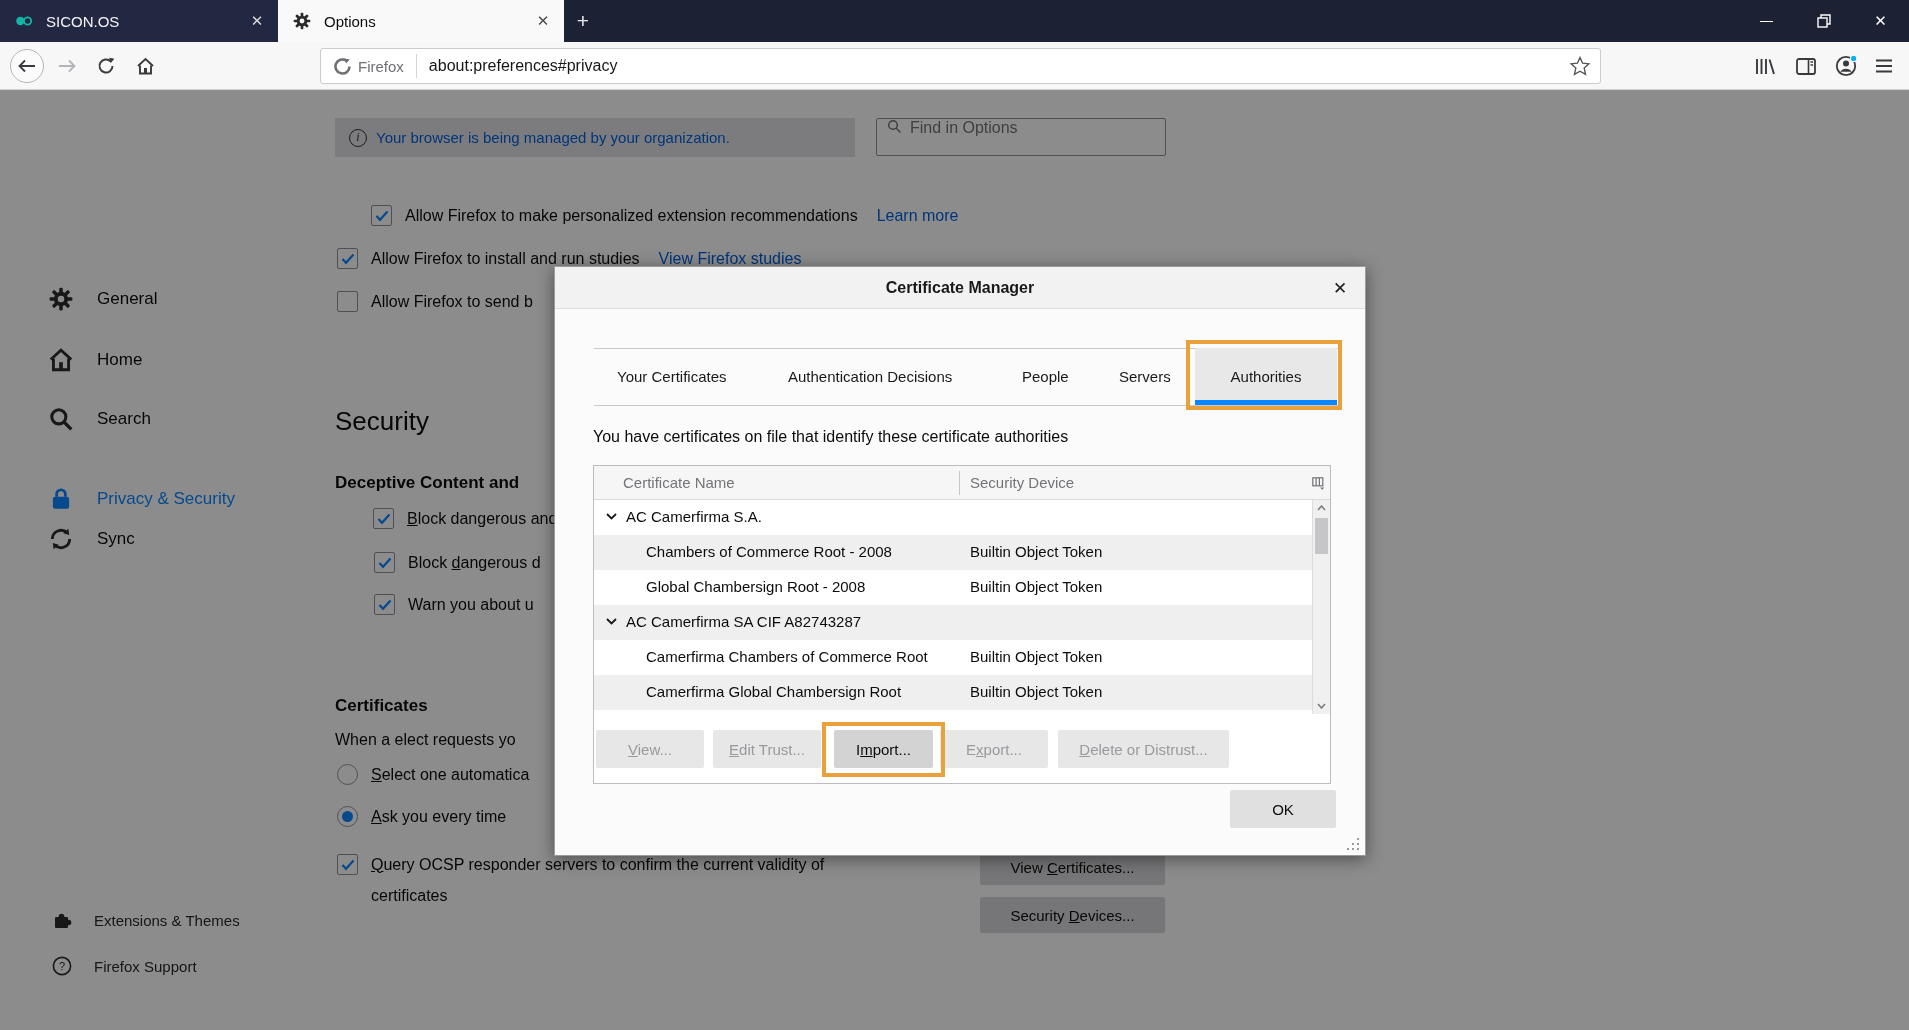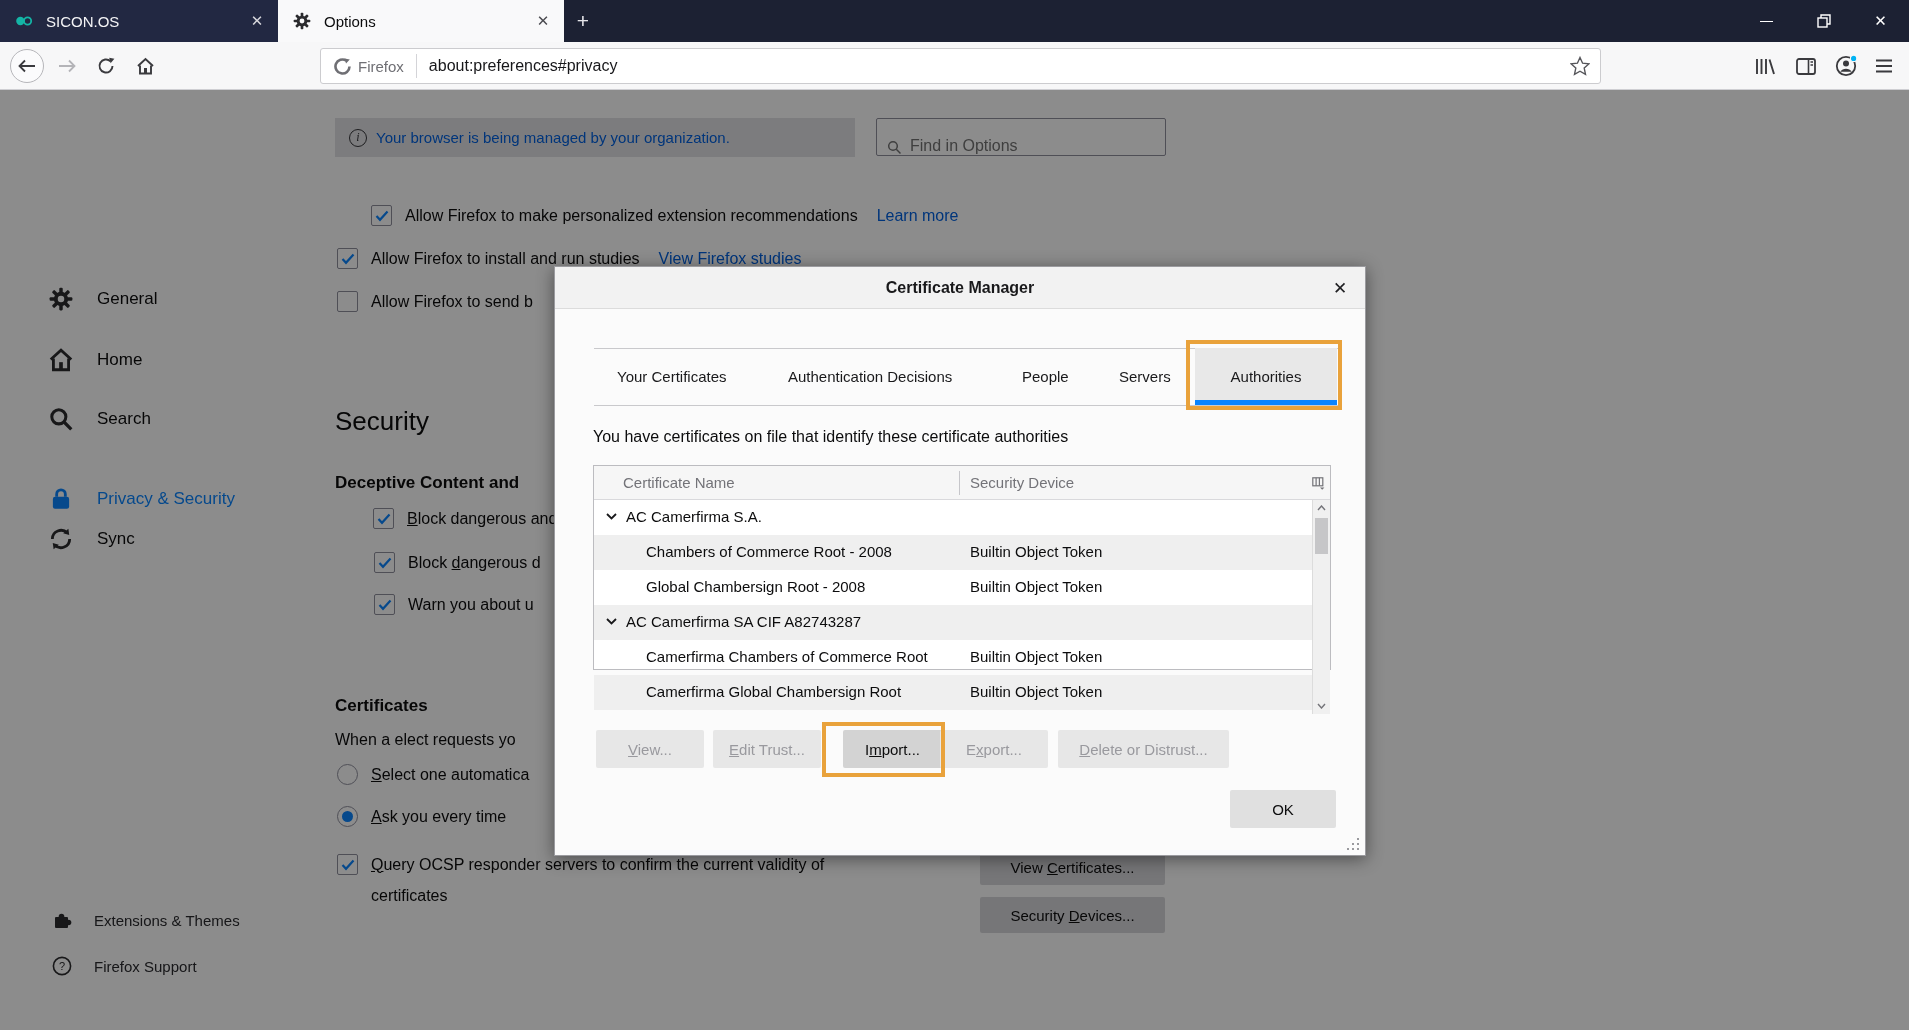--- a/index.html
+++ b/index.html
@@ -43,21 +43,21 @@
   .side-item.active { color:#0a84ff; }
   .side-foot { position:absolute; left:52px; display:flex; align-items:center; gap:22px; font-size:15px; color:#2a2a2e; }
 
   
   .notice { position:absolute; left:335px; top:28px; width:520px; height:39px; background:#e2e2e5; display:flex;
             align-items:center; gap:9px; padding-left:14px; }
   .notice .info-badge { width:18px; height:18px; border:1.4px solid #35353a; border-radius:50%; color:#35353a;
             font-size:12px; display:flex; align-items:center; justify-content:center; font-style:italic; font-family:"Liberation Serif",serif; }
   .notice a { color:#0060df; font-size:15px; text-decoration:none; }
   .findbox { position:absolute; left:876px; top:28px; width:290px; height:38px; border:1px solid #8f8f9d; background:transparent;
-             border-radius:2px; display:flex; align-items:flex-end; padding-left:10px; gap:8px; }
+             border-radius:2px; display:flex; align-items:flex-start; padding-left:10px; gap:8px; }
   .findbox input { border:none; outline:none; background:transparent; font-size:16px; color:#3d3d41; width:230px;
                    font-family:"Liberation Sans",sans-serif; }
   .findbox input::placeholder { color:#737373; opacity:1; }
 
   .cbx { width:21px; height:21px; background:#fff; border:1px solid #8f8f9d; border-radius:2px; flex:0 0 auto;
          display:flex; align-items:center; justify-content:center; }
   .cbx svg { display:block; }
   .radio { width:21px; height:21px; border:1px solid #8f8f9d; border-radius:50%; background:#fff; flex:0 0 auto;
            display:flex; align-items:center; justify-content:center; }
   .radio .dot { width:11px; height:11px; border-radius:50%; background:#0a84ff; }
@@ -81,21 +81,21 @@
   .dlg-close { position:absolute; right:12px; top:8px; width:26px; height:26px; display:flex; align-items:center;
                justify-content:center; font-size:17px; color:#202023; }
   .dlg-tabline-top, .dlg-tabline-bottom { position:absolute; left:39px; width:744px; border-top:1px solid #c9c9cc; }
   .dlg-tabline-top { top:81px; } .dlg-tabline-bottom { top:138px; }
   .dlg-tab { position:absolute; top:81px; height:57px; display:flex; align-items:center; font-size:15px; color:#19191b; }
   .dlg-tab.active { background:#e8e8e8; justify-content:center; }
   .dlg-tab.active::after { content:""; position:absolute; left:0; right:0; bottom:0; height:5px; background:#0a84ff; }
   .hl-box { position:absolute; border:4px solid #e9a23b; z-index:12; }
   .dlg-desc { position:absolute; left:38px; top:161px; font-size:16px; color:#0c0c0d; white-space:nowrap; }
 
-  .cert-table { position:absolute; left:38px; top:198px; width:738px; height:205px; border:1px solid #bcbcc0; background:#fff; }
+  .cert-table { position:absolute; left:38px; top:198px; width:738px; height:319px; border:1px solid #bcbcc0; background:#fff; }
   .ct-header { position:absolute; left:0; top:0; width:100%; height:34px; background:#f6f6f6; border-bottom:1px solid #d9d9dc;
                font-size:15px; color:#737378; }
   .ct-header .col1 { position:absolute; left:29px; top:8px; }
   .ct-header .col2 { position:absolute; left:376px; top:8px; }
   .ct-header .divider { position:absolute; left:365px; top:5px; height:24px; border-left:1px solid #c6c6ca; }
   .ct-picker { position:absolute; right:2px; top:6px; width:20px; height:22px; display:flex; align-items:center; justify-content:center; }
   .ct-rows { position:absolute; left:0; top:34px; width:719px; }
   .ct-row { position:relative; height:35px; font-size:15px; color:#0c0c0d; }
   .ct-row:nth-child(even) { background:#efefef; }
   .ct-row .chev { position:absolute; left:12px; top:13px; }
@@ -470,21 +470,21 @@
         </div>
       </div>
     </div>
 
     <div class="dlg-btn" style="left:41px; width:108px;">
       <span><u>V</u>iew...</span>
     </div>
     <div class="dlg-btn" style="left:158px; width:108px;">
       <span><u>E</u>dit Trust...</span>
     </div>
-    <div class="dlg-btn enabled" style="left:279px; width:99px;margin-left:9px;">
+    <div class="dlg-btn enabled" style="left:279px; width:99px;">
       <span>I<u>m</u>port...</span>
     </div>
     <div class="dlg-btn" style="left:385px; width:108px;">
       <span>E<u>x</u>port...</span>
     </div>
     <div class="dlg-btn" style="left:503px; width:171px;">
       <span><u>D</u>elete or Distrust...</span>
     </div>
     <div class="hl-box" style="left:267px; top:455px; width:123px; height:55px;"></div>
 

